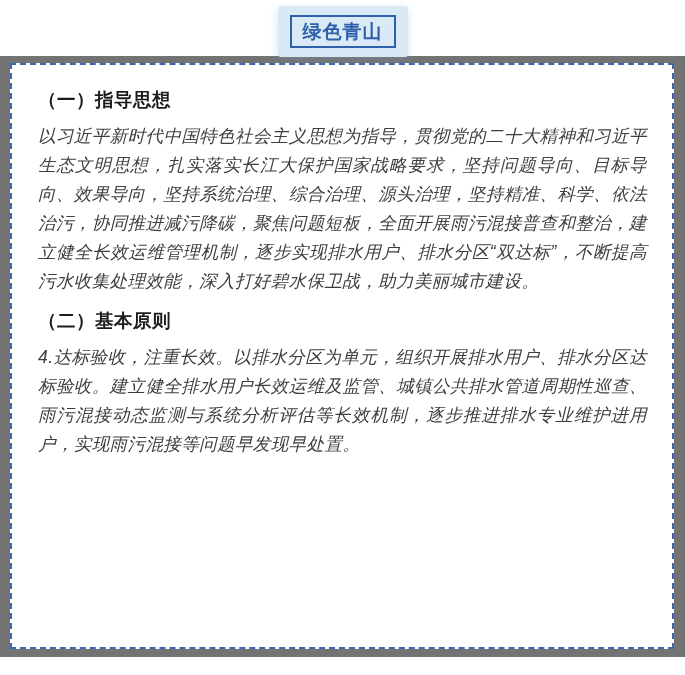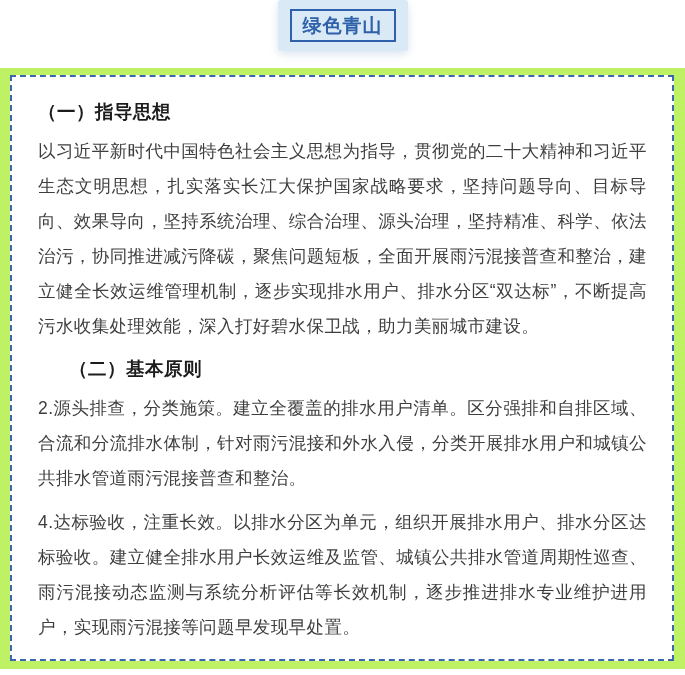--- a/index.html
+++ b/index.html
@@ -10,25 +10,26 @@
   }
   .page {
     position: relative;
     width: 685px;
     height: 675px;
     background: #ffffff;
     overflow: hidden;
   }
   
   .header {
-    height: 68px;
+    height: 56px;
     box-sizing: border-box;
     display: flex;
     justify-content: center;
     align-items: flex-start;
+    padding-top: 6px;
     background: #ffffff;
   }
   .badge-outer {
     background: #d9eaf6;
     padding: 9px 12px;
     border-radius: 3px;
     box-shadow: 0 3px 8px rgba(120, 160, 200, 0.28);
   }
   .badge-inner {
     border: 2px solid #2e61a9;
@@ -38,21 +39,21 @@
     line-height: 25px;
     font-weight: 700;
     color: #2e61a9;
     letter-spacing: 1px;
     white-space: nowrap;
   }
   
   .panel {
     height: 601px;
     box-sizing: border-box;
-    background: #bef264;
+    background: #737373;
     padding: 7px 11px 8px 10px;
   }
   .dashed-box {
     width: 100%;
     height: 100%;
     box-sizing: border-box;
     background: #ffffff;
     border: 2px dashed #3b67b0;
     padding: 23px 25px 16px 26px;
     overflow: hidden;
@@ -60,29 +61,29 @@
   .dashed-box h3 {
     margin: 0 0 10px 0;
     font-size: 18.5px;
     line-height: 24px;
     font-weight: 700;
     color: #1c1c1c;
     letter-spacing: 0.5px;
   }
   .dashed-box h3.second {
     margin-top: 13px;
-    margin-left: 31px;
   }
   .dashed-box p {
     margin: 0 0 9px 0;
     font-size: 17.5px;
-    line-height: 35px;
+    line-height: 29px;
     color: #3e3e3e;
     letter-spacing: 0.4px;
     text-align: justify;
+    font-style: italic;
   }
 </style>
 </head>
 <body>
 
 <div class="page">
 
   <header class="header">
     <div class="badge-outer">
       <div class="badge-inner">
@@ -94,20 +95,19 @@
   <div class="panel">
     <div class="dashed-box">
 
       <h3>（一）指导思想</h3>
 
       <p>以习近平新时代中国特色社会主义思想为指导，贯彻党的二十大精神和习近平生态文明思想，扎实落实长江大保护国家战略要求，坚持问题导向、目标导向、效果导向，坚持系统治理、综合治理、源头治理，坚持精准、科学、依法治污，协同推进减污降碳，聚焦问题短板，全面开展雨污混接普查和整治，建立健全长效运维管理机制，逐步实现排水用户、排水分区“双达标”，不断提高污水收集处理效能，深入打好碧水保卫战，助力美丽城市建设。</p>
 
       <h3 class="second">（二）基本原则</h3>
 
 
-      <p>2.源头排查，分类施策。建立全覆盖的排水用户清单。区分强排和自排区域、合流和分流排水体制，针对雨污混接和外水入侵，分类开展排水用户和城镇公共排水管道雨污混接普查和整治。</p>
 
       <p>4.达标验收，注重长效。以排水分区为单元，组织开展排水用户、排水分区达标验收。建立健全排水用户长效运维及监管、城镇公共排水管道周期性巡查、雨污混接动态监测与系统分析评估等长效机制，逐步推进排水专业维护进用户，实现雨污混接等问题早发现早处置。</p>
 
     </div>
   </div>
 
 </div>
 
 </body></html>

